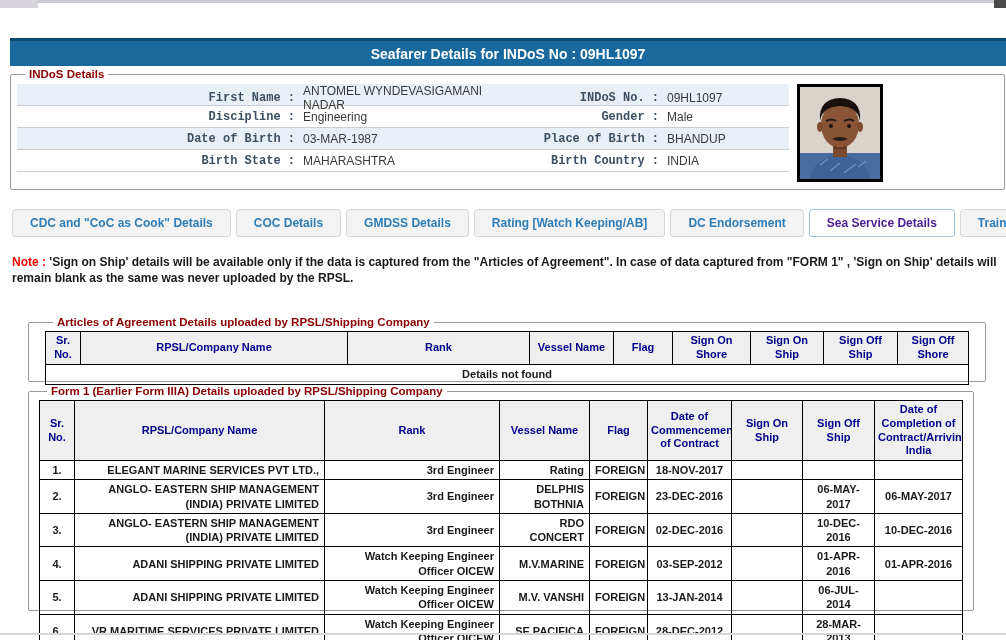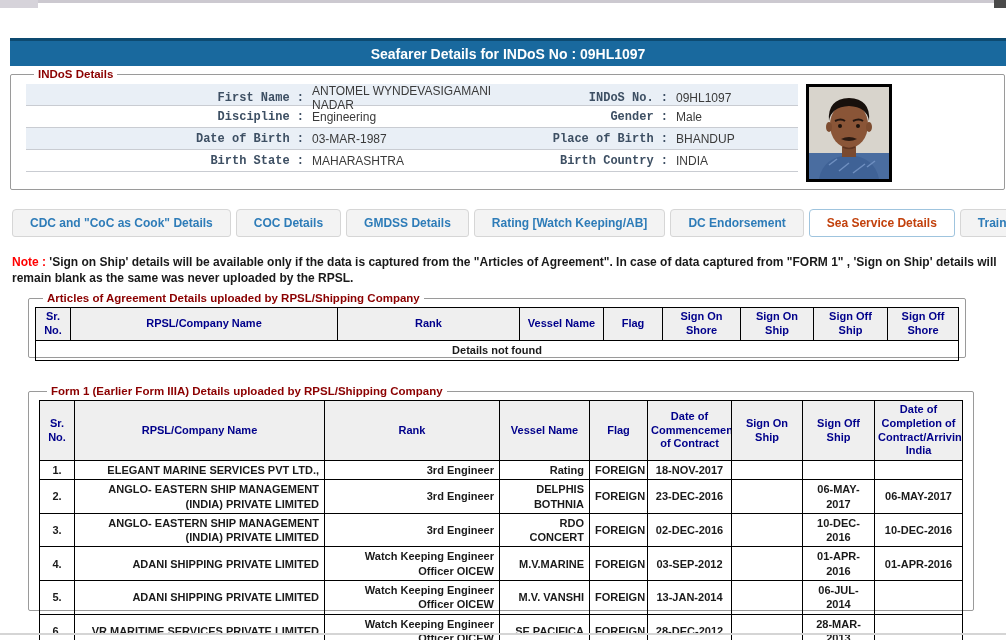--- a/index.html
+++ b/index.html
@@ -14,46 +14,46 @@
   
   .header-bar { position:absolute; top:38px; left:10px; width:996px; height:28px;
                 background:#19699e; border-top:3px solid #0d4a70;
                 color:#ffffff; font-weight:bold; font-size:14px;
                 display:flex; align-items:center; justify-content:center; }
 
   
   fieldset { border:1px solid #9a9a9a; border-radius:2px; background:#ffffff; }
   legend { color:#8b0000; font-weight:bold; font-size:11.5px; margin-left:8px; padding:0 4px; }
 
-  .indos-fieldset { position:absolute; top:68px; left:10px; width:995px; height:122px; padding:4px 15px; }
+  .indos-fieldset { position:absolute; top:68px; left:10px; width:995px; height:122px; padding:4px 6px; }
   .indos-content { display:flex; align-items:flex-start; }
   .indos-rows { width:772px; }
   .indos-row { display:grid; grid-template-columns:278px 196px 152px 132px;
                column-gap:8px; height:22px; align-items:center;
                border-bottom:1px solid #c9ccd2; font-size:12px; }
   .indos-row.stripe { background:#e9eff6; }
   .indos-label { text-align:right; font-weight:bold; color:#3d4f63;font-family:Liberation Mono, monospace; }
   .indos-value { text-align:left; color:#3a3a3a; }
 
   .photo-box { margin-left:8px; width:86px; height:98px; border:3px solid #000000; background:#d4d0c8; }
 
   
   .tabs { position:absolute; top:209px; left:12px; display:flex; gap:5px; }
   .tab { height:28px; padding:0 17px; display:flex; align-items:center;
          background:#f3f3f3; border:1px solid #d6d6d6; border-radius:4px 4px 3px 3px;
          color:#2e7cb8; font-weight:bold; font-size:12px; white-space:nowrap; cursor:pointer; }
-  .tab.active { background:#ffffff; border:1px solid #9fc4de; color:#c2410c; }
+  .tab.active { background:#ffffff; border:1px solid #9fc4de; color:#4c1d95; }
 
   
   .note { position:absolute; top:255px; left:12px; width:985px;
           font-size:12px; font-weight:bold; color:#1a1a1a; line-height:1.3; }
   .note-prefix { color:#ff0000; }
 
   
-  .articles-fieldset { position:absolute; top:292px; left:28px; width:938px; height:66px; padding:2px 6px; }
+  .articles-fieldset { position:absolute; top:316px; left:28px; width:938px; height:66px; padding:2px 16px; }
   .form1-fieldset    { position:absolute; top:385px; left:28px; width:938px; height:226px; padding:2px 10px; }
 
   table.data { border-collapse:collapse; table-layout:fixed; width:923px; margin-top:1px; }
   table.data th, table.data td { border:1px solid #000000; overflow:hidden; }
   table.data th { background:#efefef; color:#00008b; font-weight:bold; font-size:11px;
                   text-align:center; padding:2px 3px; line-height:1.25; }
   table.data td { font-size:11px; font-weight:bold; color:#1a1a1a; padding:2px 5px; line-height:1.3; }
   td.c { text-align:center; }
   td.l { text-align:right; }
   .empty-row td { color:#e00000; font-size:12px; text-align:center; height:20px; padding:1px; }

